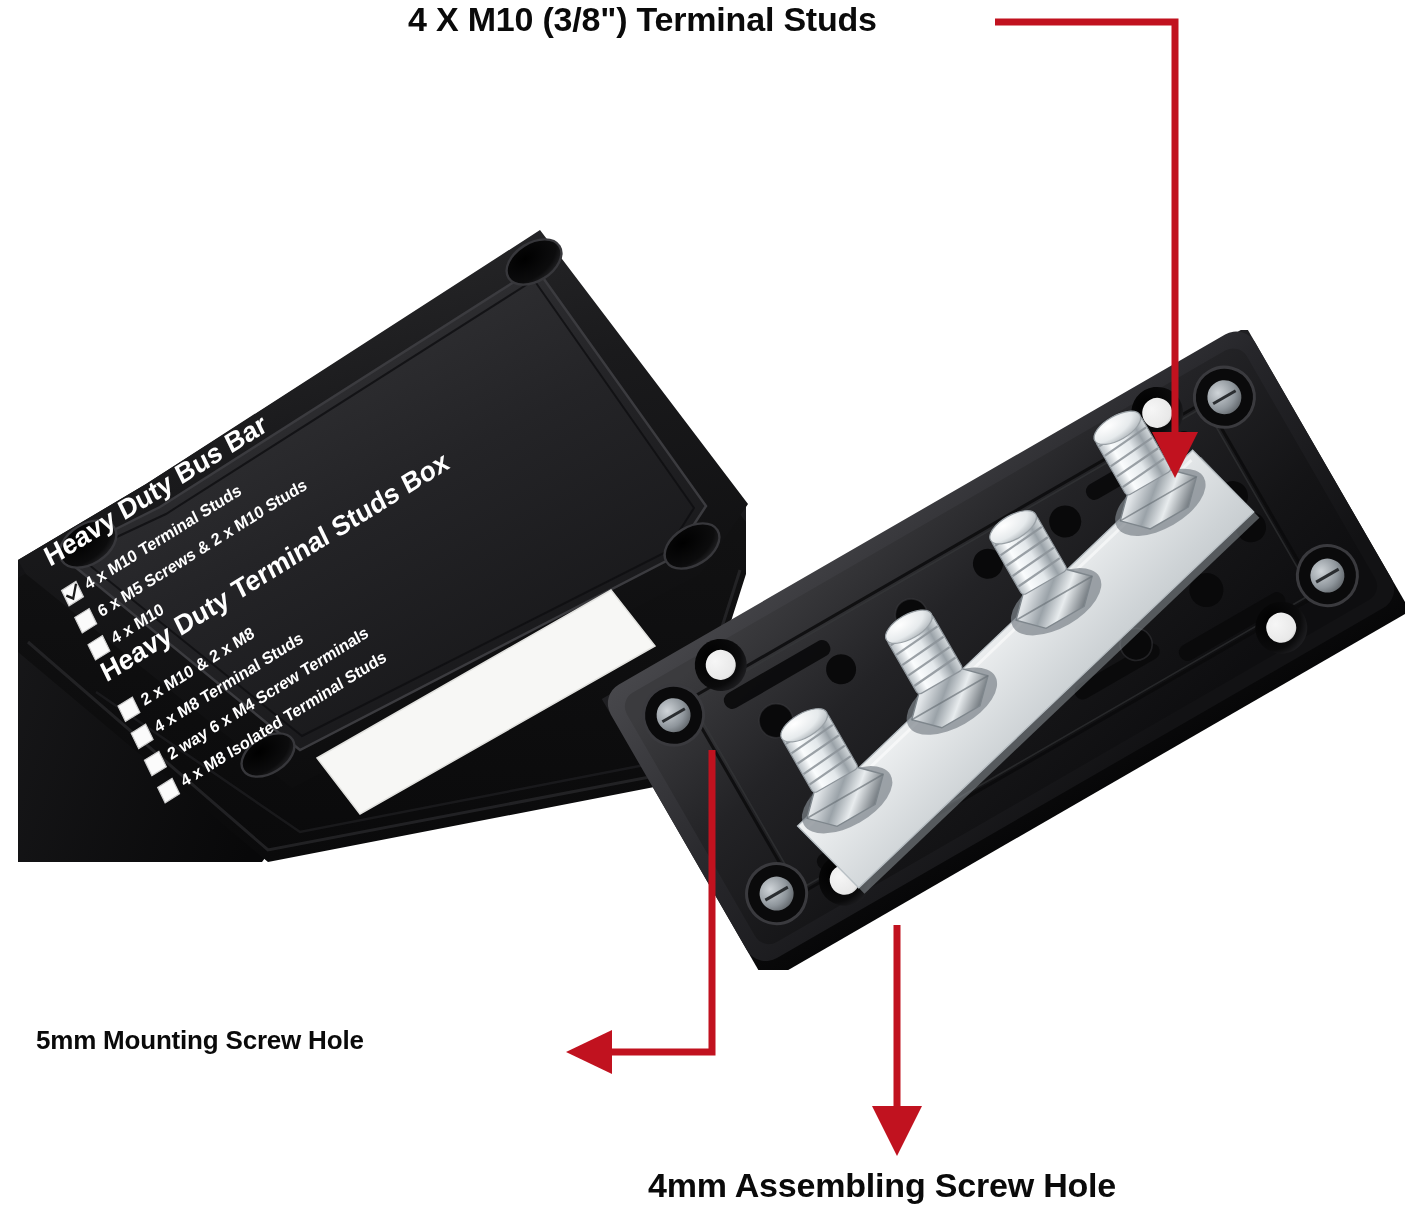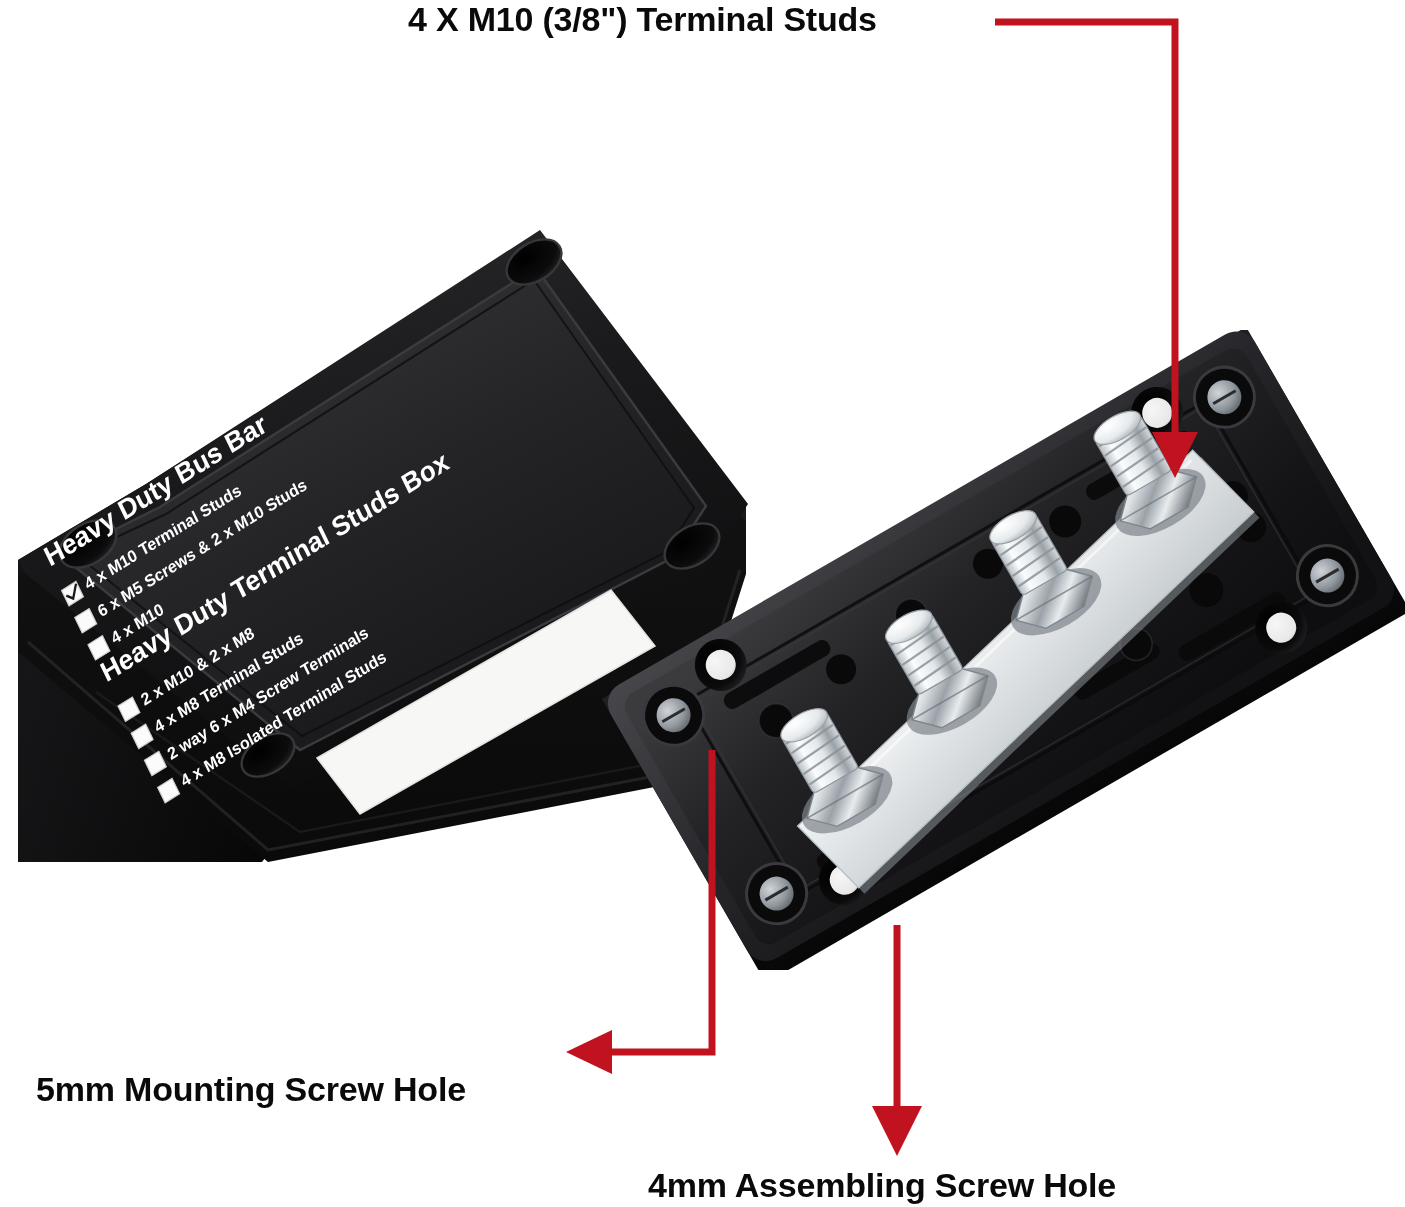--- a/index.html
+++ b/index.html
@@ -14,21 +14,21 @@
   
   .callout{
     position:absolute;
     color:#0a0a0a;
     font-weight:700;
     letter-spacing:-0.2px;
     white-space:nowrap;
     line-height:1.02;
   }
   #co-top   {left:408px; top:2px;   font-size:34px;}
-  #co-left  {left:36px;  top:1072px;font-size:34px;}
+  #co-left  {left:36px;  top:1027px;font-size:26px;}
   #co-bottom{left:648px; top:1168px;font-size:34px;}
 
   
   #arrows{position:absolute;left:0;top:0;width:1405px;height:1207px;pointer-events:none;}
 
   
   .product{position:absolute;}
 
   
   #box-left{left:0px;top:222px;width:790px;height:640px;}

